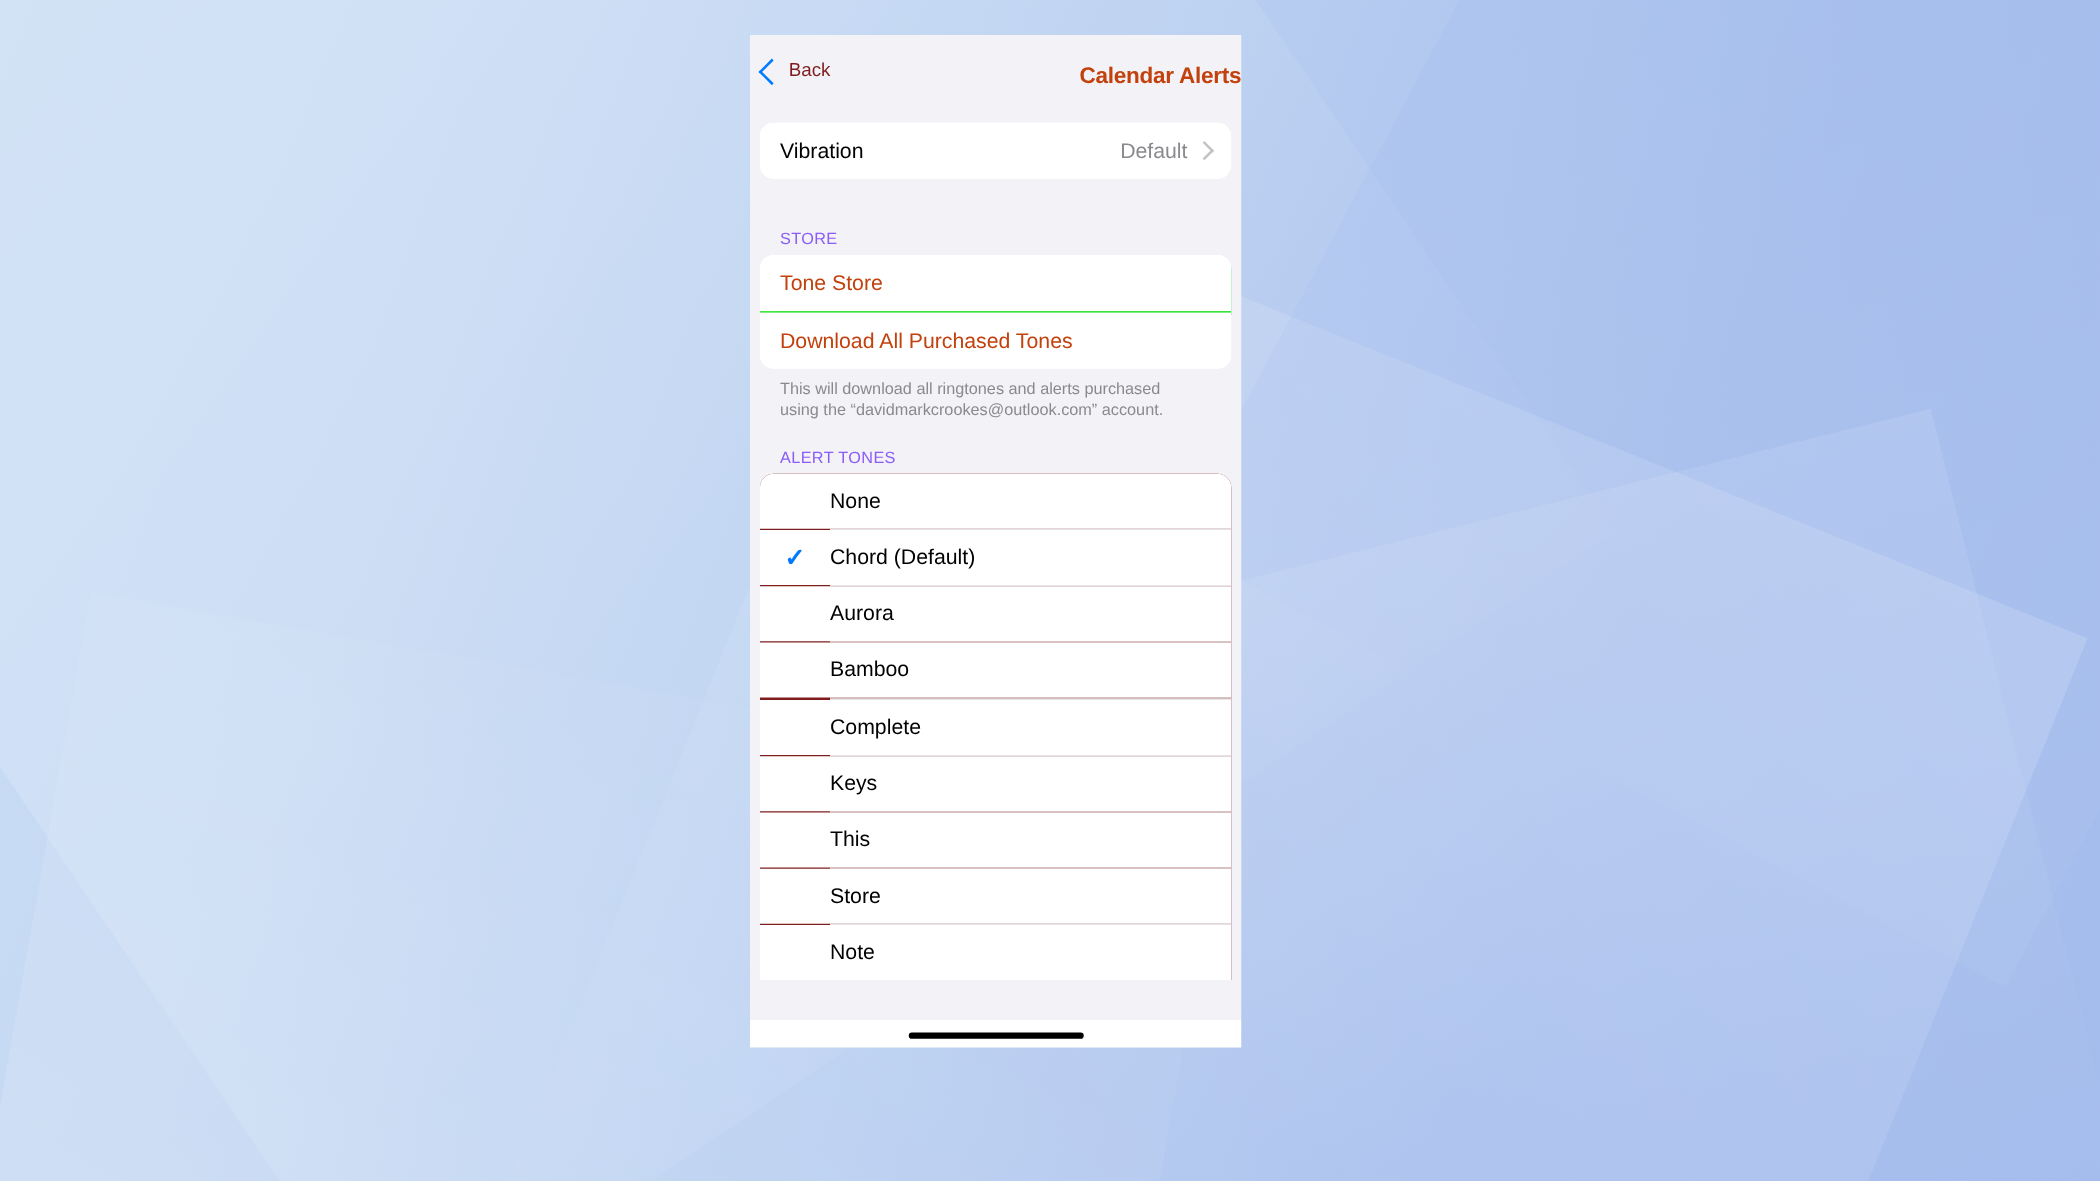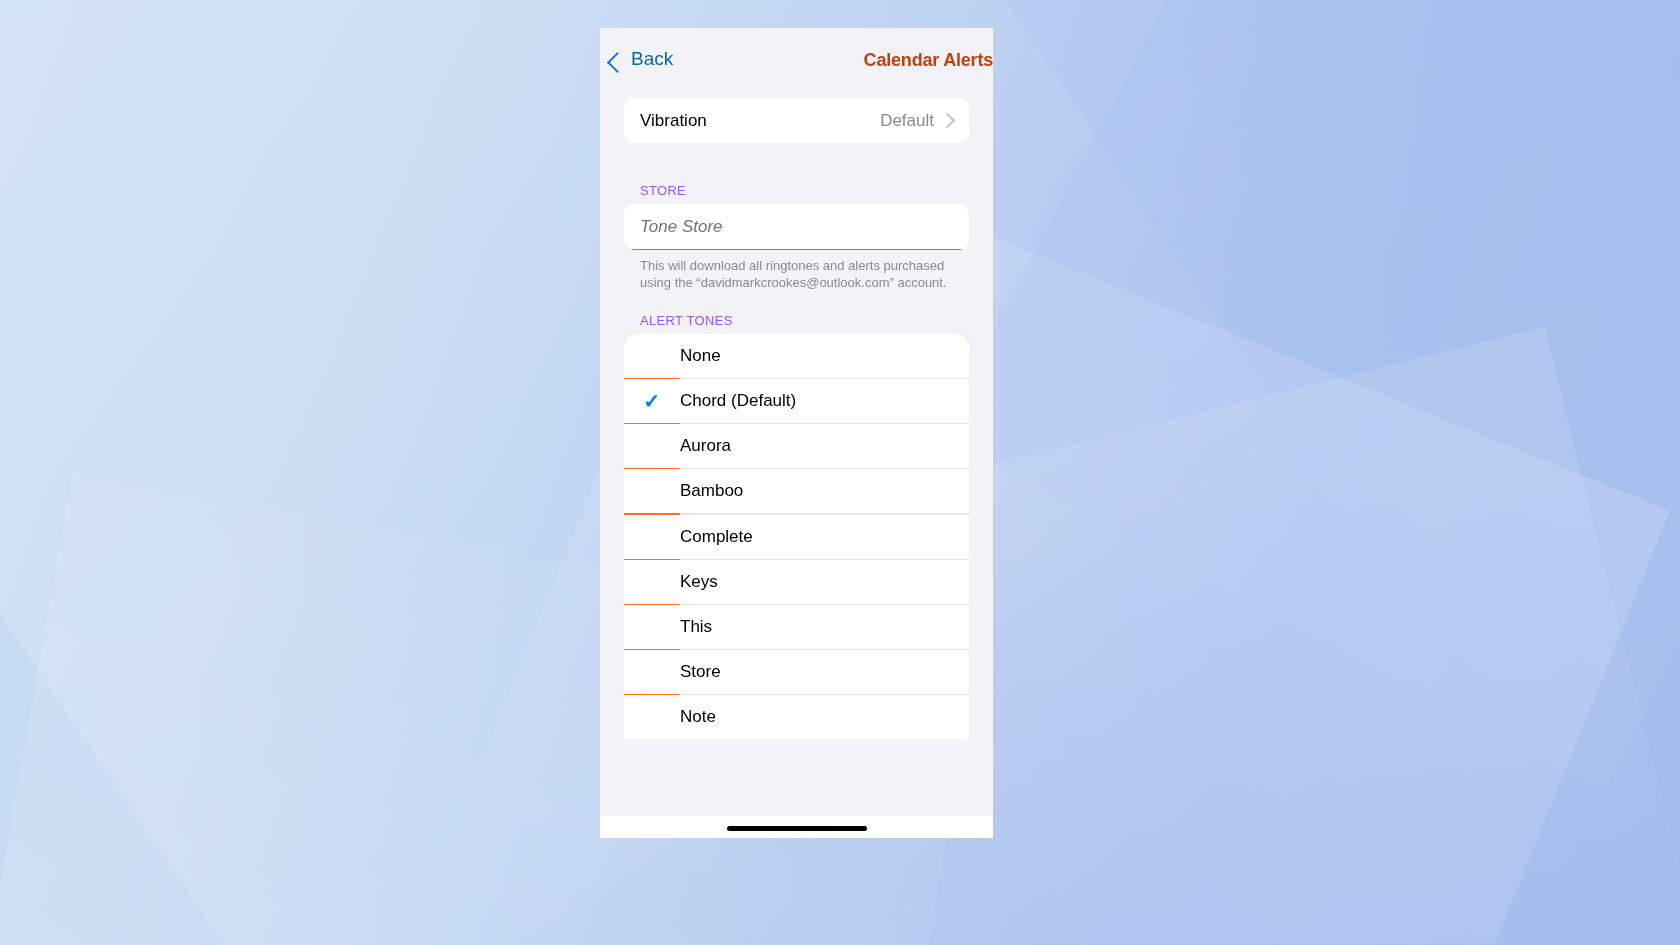--- a/index.html
+++ b/index.html
@@ -74,24 +74,24 @@
   .navbar {
     position: relative;
     height: 70px;
     background: #f2f2f7;
   }
   .nav-back {
     position: absolute;
     left: 10px;
     top: 20px;
     display: flex;
-    align-items: flex-end;
+    align-items: center;
     gap: 4px;
-    color: #0369a1;
-    font-size: 19px;
+    color: #7f1d1d;
+    font-size: 15px;
     cursor: pointer;
     user-select: none;
   }
   .chevron-left {
     display: inline-block;
     width: 13px;
     height: 13px;
     border-left: 2.6px solid #007aff;
     border-bottom: 2.6px solid #007aff;
     transform: rotate(45deg);
@@ -104,21 +104,21 @@
     top: 22px;
     text-align: right;
     font-size: 18px;
     font-weight: bold;
     color: #c2410c;
     letter-spacing: -0.2px;
   }
 
   
   .content {
-    padding: 0 24px;
+    padding: 0 8px;
   }
   .card {
     background: #ffffff;
     border-radius: 11px;
     overflow: hidden;
   }
   .row {
     position: relative;
     display: flex;
     align-items: center;
@@ -154,22 +154,21 @@
     text-transform: uppercase;
   }
   .section-footer {
     font-size: 13px;
     line-height: 1.32;
     color: #8a8a8e;
     padding: 7px 16px 0 16px;
   }
 
   .link-row {
-    color: #737373;
-    font-style: italic;
+    color: #c2410c;
   }
 
   .sep {
     height: 1px;
     background: #e4e4e6;
     margin-left: 16px;
   }
 
   
   .highlight-wrap {
@@ -182,21 +181,21 @@
     right: -3px;
     bottom: -3px;
     border: 3px solid #00de00;
     border-radius: 3px;
     box-sizing: border-box;
     pointer-events: none;
   }
 
   
   .tone-card {
-    background: #f97316;
+    background: #7f1d1d;
     border-radius: 11px 11px 0 0;
     overflow: hidden;
   }
   .tone-row {
     position: relative;
     display: flex;
     align-items: center;
     height: 44px;
     background: #ffffff;
     font-size: 17px;
@@ -278,20 +277,23 @@
     <div class="section-header">STORE</div>
 
     <div class="card">
       <div class="highlight-wrap">
         <div class="row link-row">
           <span class="label">Tone Store</span>
         </div>
         <div class="green-box"></div>
       </div>
       <div class="sep"></div>
+      <div class="row link-row">
+        <span class="label">Download All Purchased Tones</span>
+      </div>
     </div>
 
     <div class="section-footer">
       <div>This will download all ringtones and alerts purchased</div>
       <div>using the “davidmarkcrookes@outlook.com” account.</div>
     </div>
 
     <div style="height:22px"></div>
 
     <div class="section-header">ALERT TONES</div>

